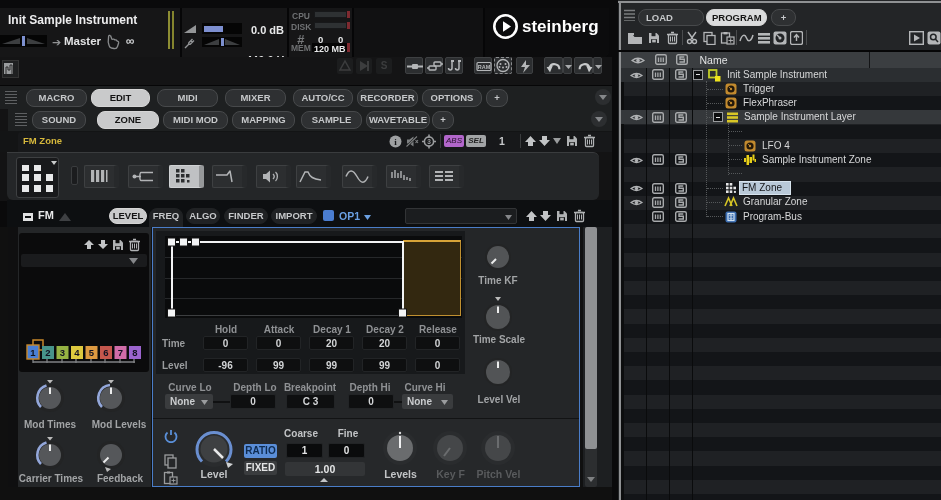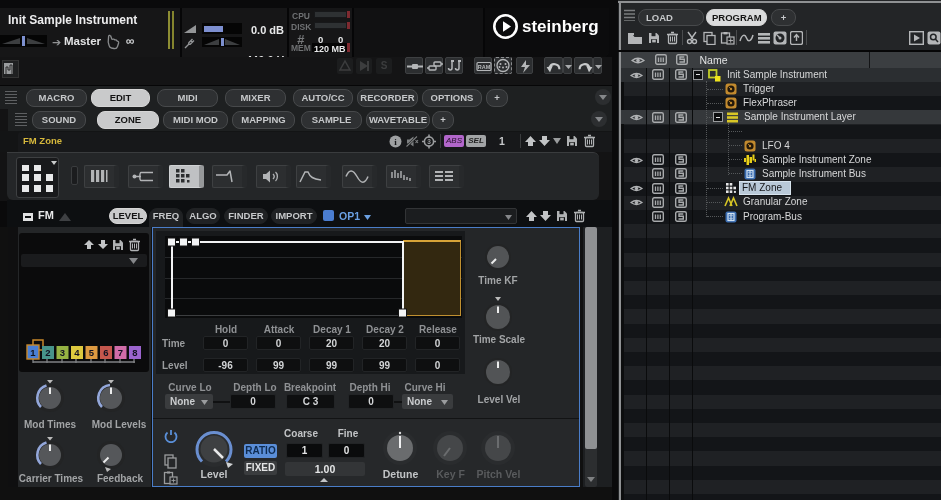--- a/index.html
+++ b/index.html
@@ -577,21 +577,21 @@
     <svg class="abs" style="left:166px;top:249px" width="10" height="6">
           <polygon points="5,1 9,5 1,5" fill="#c2c4c6"></polygon>
         </svg>
 
     <svg class="abs" style="left:228px;top:201px" width="38" height="38" viewBox="0 0 38 38">
       <circle cx="19" cy="19" r="17" fill="#2a2c2e"></circle>
       <circle cx="19" cy="19" r="13" fill="#6a6c6e"></circle>
       <path d="M19 19 L19 7" stroke="#f0f1f2" stroke-width="2"></path>
       <circle cx="19" cy="4" r="1.2" fill="#d8d9da"></circle>
     </svg>
-    <div class="lbl" style="left:210px;top:240px;width:75px;color:#c2c4c6;font-size:10.5px;">Detune</div>
+    <div class="lbl" style="left:210px;top:240px;width:75px;color:#c2c4c6;font-size:10.5px;">Levels</div>
 
     <svg class="abs" style="left:278px;top:201px" width="38" height="38" viewBox="0 0 38 38">
       <circle cx="19" cy="19" r="17" fill="#2a2c2e"></circle>
       <circle cx="19" cy="19" r="13" fill="#454749"></circle>
       <path d="M19 19 L13 27" stroke="#6a6c6e" stroke-width="2"></path>
     </svg>
     <div class="lbl" style="left:260px;top:240px;width:75px;color:#595b5d;font-size:10.5px;">Key F</div>
 
     <svg class="abs" style="left:326px;top:201px" width="38" height="38" viewBox="0 0 38 38">
       <circle cx="19" cy="19" r="17" fill="#2a2c2e"></circle>
@@ -823,36 +823,20 @@
             <rect x="1" y="4" width="2" height="4"></rect>
             <rect x="3.5" y="1" width="2.5" height="10"></rect>
             <rect x="6.5" y="3" width="2.5" height="6"></rect>
             <rect x="9.5" y="0.5" width="2" height="6"></rect>
             <rect x="11.5" y="5" width="1.5" height="3"></rect>
           </g>
         </svg>
     <div class="abs" style="left:144px;top:1px;color:#d6d7d8;font-size:10px;">Sample Instrument Zone</div>
   </div>
 
-  <div class="abs" style="left:0;top:166.9px;width:323px;height:14.2px;">
-    <svg class="abs" style="left:34px;top:1.5px" width="12" height="11">
-          <rect x="0.7" y="0.7" width="10.6" height="9.6" rx="1.5" fill="none" stroke="#a8aaac" stroke-width="1.4"></rect>
-          <path d="M3.5 8 V3.5 M5.9 8 V3.5 M8.3 8 V3.5" stroke="#a8aaac" stroke-width="1.3"></path>
-        </svg>
-    <svg class="abs" style="left:57px;top:1.5px" width="12" height="11">
-          <rect x="0.7" y="0.7" width="10.6" height="9.6" rx="1.5" fill="none" stroke="#a8aaac" stroke-width="1.4"></rect>
-          <path d="M8.3 3 H4 V5.3 H8.3 V8 H3.5" stroke="#a8aaac" stroke-width="1.4" fill="none"></path>
-        </svg>
-    <svg class="abs" style="left:126px;top:1px" width="12" height="12">
-          <rect x="0.5" y="0.5" width="11" height="11" rx="2" fill="#3a6cb0"></rect>
-          <rect x="3" y="2.5" width="6" height="7" fill="none" stroke="#cfe0f0" stroke-width="1.2"></rect>
-          <path d="M6 3.5 V8.5 M4.5 5 L6 3.5 L7.5 5 M4.5 7 L6 8.5 L7.5 7" stroke="#cfe0f0" stroke-width="1" fill="none"></path>
-        </svg>
-    <div class="abs" style="left:144px;top:1px;color:#d6d7d8;font-size:10px;">Sample Instrument Bus</div>
-  </div>
 
   <div class="abs" style="left:0;top:181.1px;width:323px;height:14.2px;">
     <svg class="abs" style="left:12px;top:3px" width="13" height="9">
           <path d="M1 4.5 Q6.5 0.5 12 4.5 Q6.5 8.5 1 4.5 Z" fill="none" stroke="#b0b2b4" stroke-width="1.3"></path>
           <circle cx="6.5" cy="4.5" r="1.7" fill="#b0b2b4"></circle>
         </svg>
     <svg class="abs" style="left:34px;top:1.5px" width="12" height="11">
           <rect x="0.7" y="0.7" width="10.6" height="9.6" rx="1.5" fill="none" stroke="#a8aaac" stroke-width="1.4"></rect>
           <path d="M3.5 8 V3.5 M5.9 8 V3.5 M8.3 8 V3.5" stroke="#a8aaac" stroke-width="1.3"></path>
         </svg>

